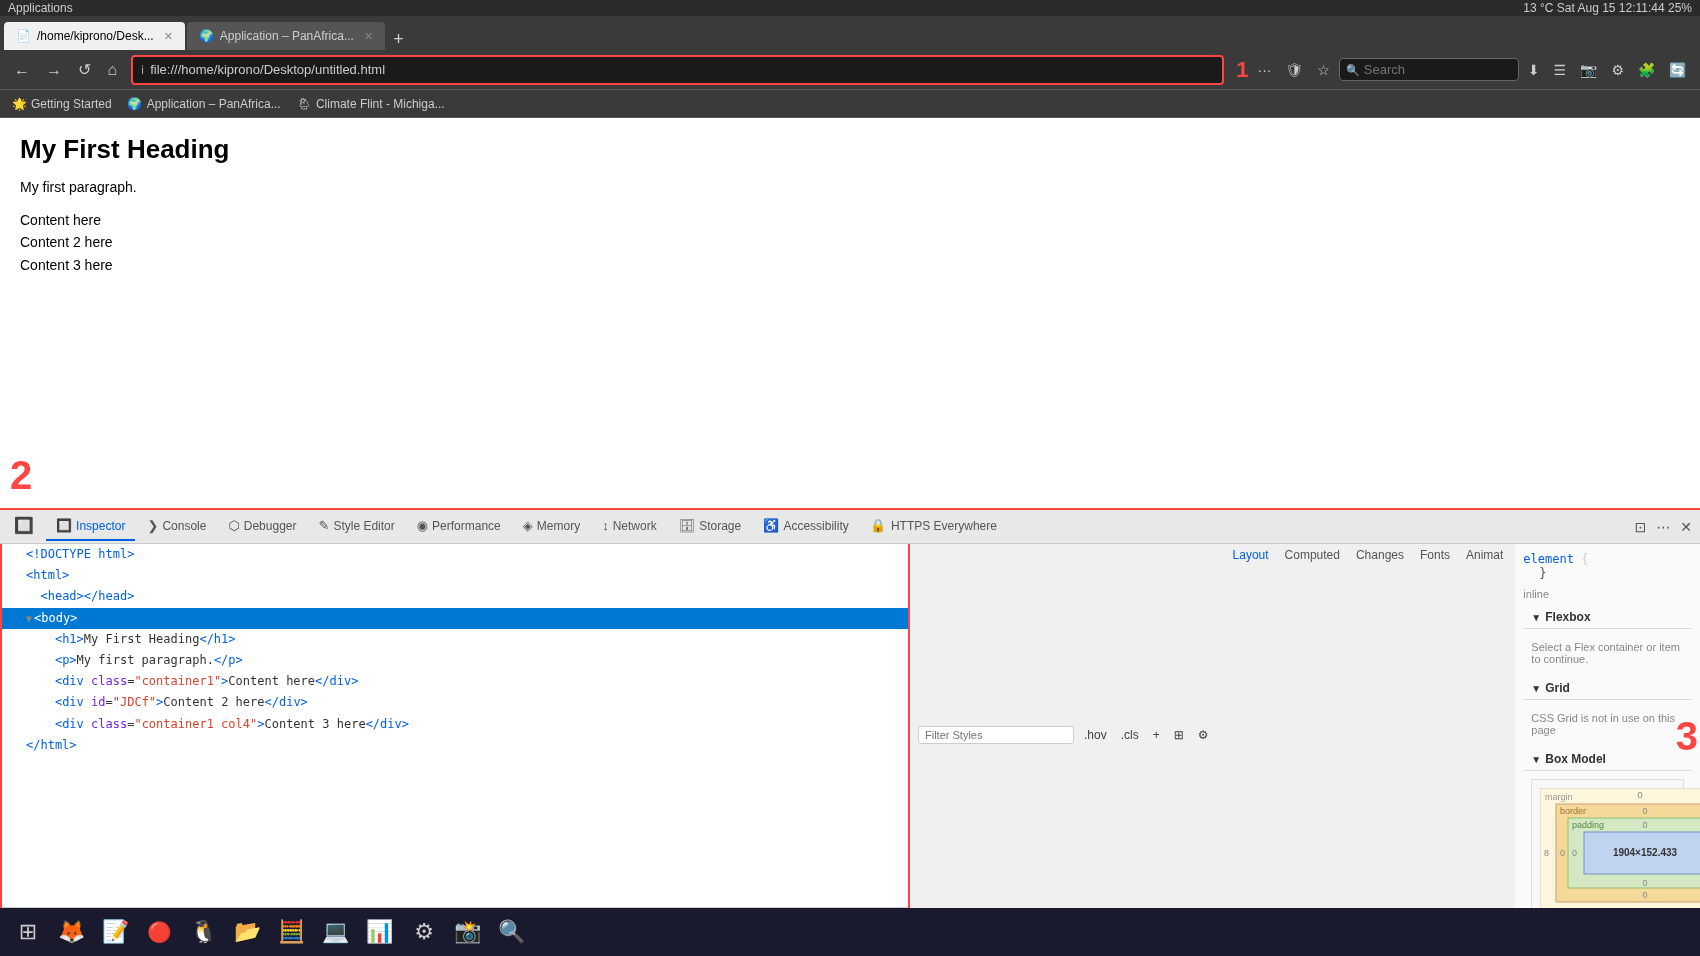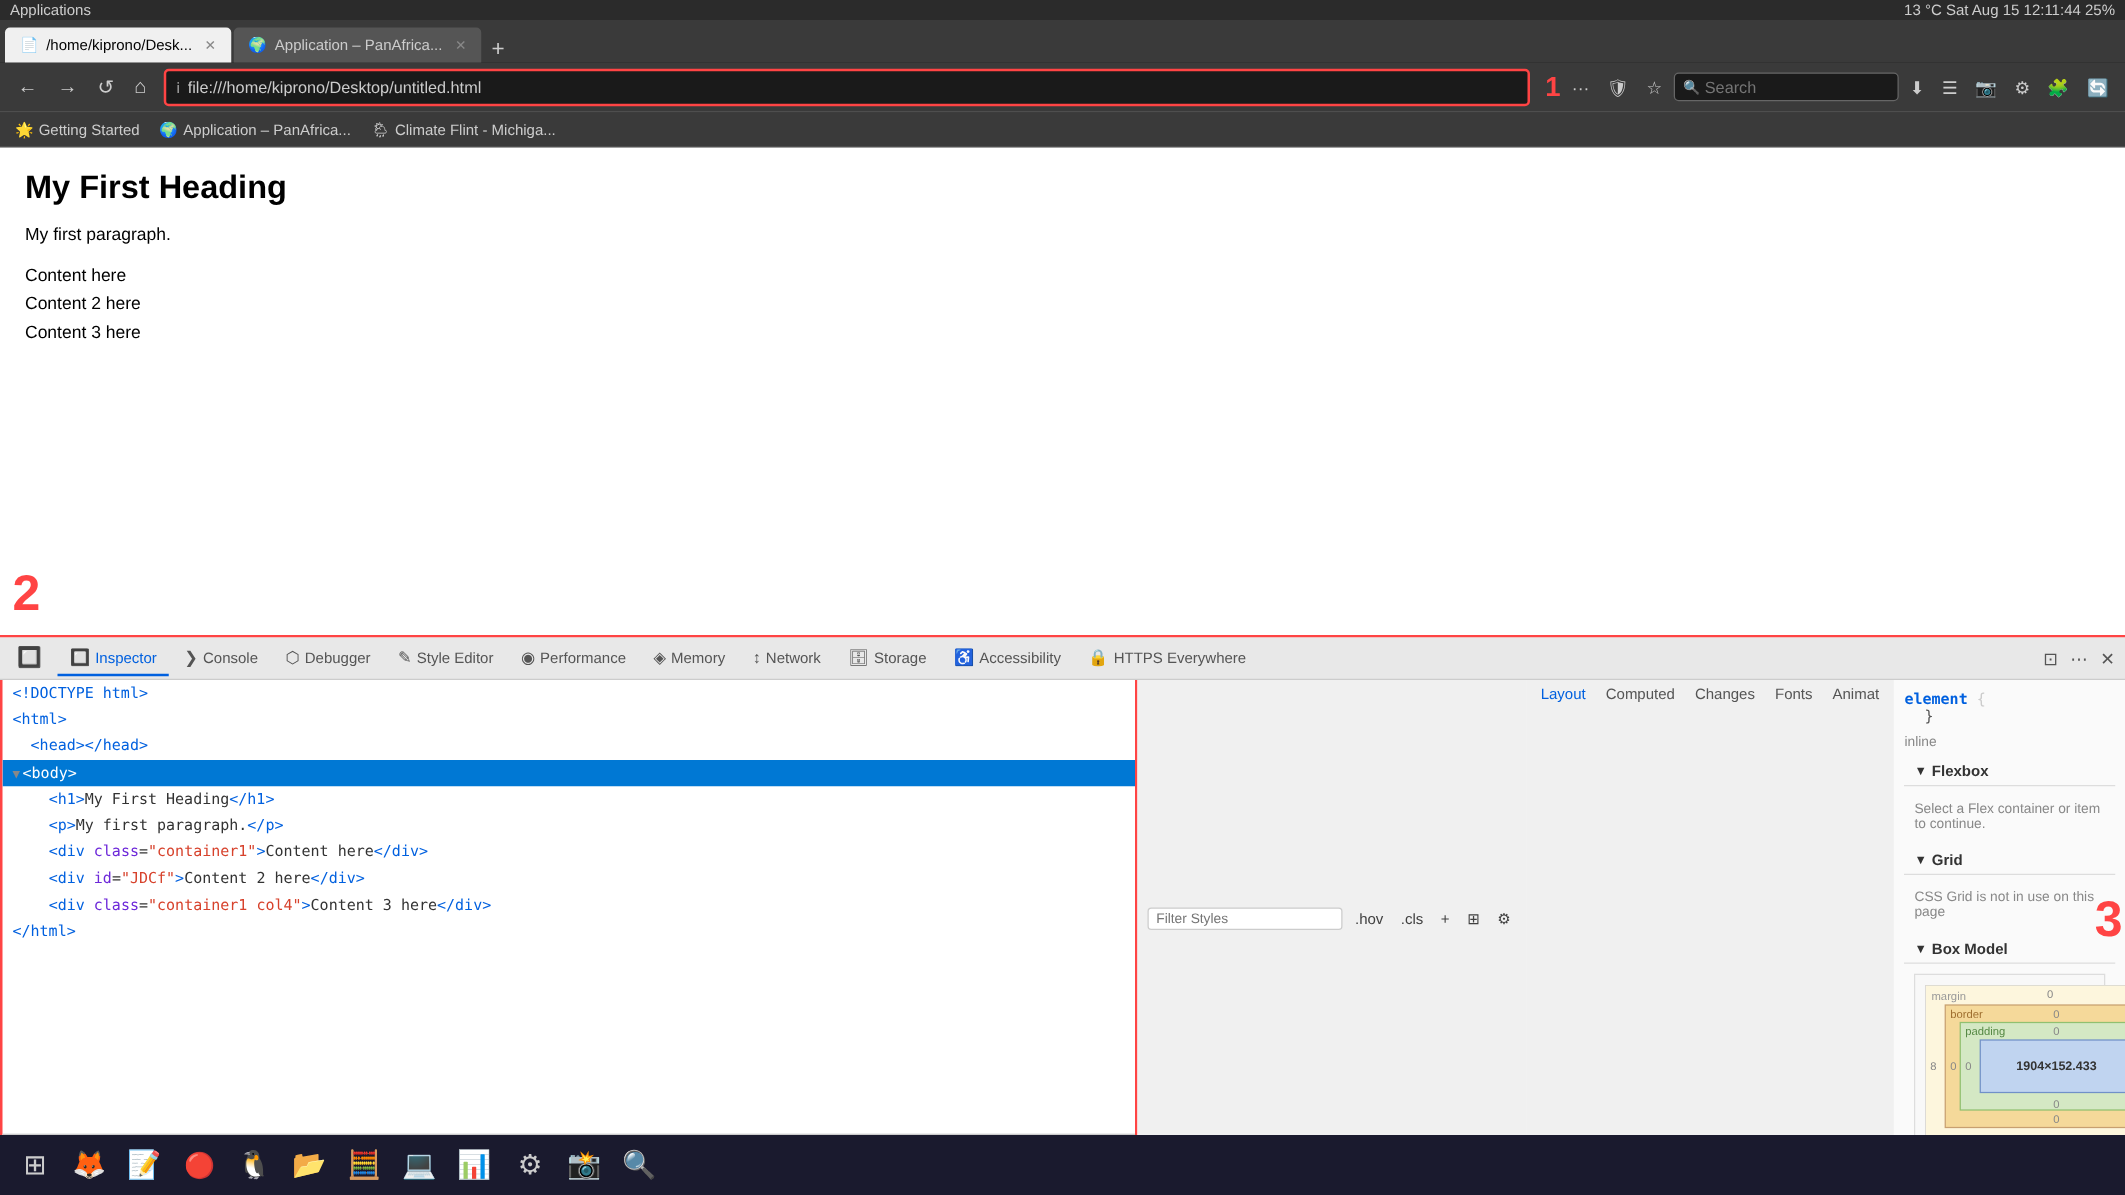--- a/index.html
+++ b/index.html
@@ -220,21 +220,21 @@
       background: #fff;
       overflow: auto;
       font-family: monospace;
       font-size: 12px;
       color: #333;
       border-left: 2px solid #ff4444;
       border-bottom: 2px solid #ff4444;
       position: relative;
     }
     .html-line {
-      padding: 1px 8px;
+      padding: 1px 24px;
       line-height: 1.6;
       white-space: nowrap;
     }
     .html-line.selected {
       background: #0078d4;
       color: #fff;
     }
     .html-line.selected .html-tag { color: #fff; }
     .html-tag { color: #0060df; }
     .html-attr { color: #6d28d9; }
@@ -297,21 +297,21 @@
     .st-tab {
       padding: 4px 8px;
       font-size: 12px;
       color: #555;
       cursor: pointer;
       border-bottom: 2px solid transparent;
     }
 
     .styles-content { padding: 8px; flex: 1; overflow: auto; }
     .css-rule { margin-bottom: 8px; font-family: monospace; font-size: 12px; }
-    .css-selector { color: #0060df; font-weight: bold; }
+    .css-selector { color: #0060df; }
     .css-prop { color: #555; }
 
     
     .layout-section { padding: 0; }
     .layout-section-header {
       display: flex;
       align-items: center;
       padding: 4px 8px;
       font-size: 12px;
       font-weight: bold;

